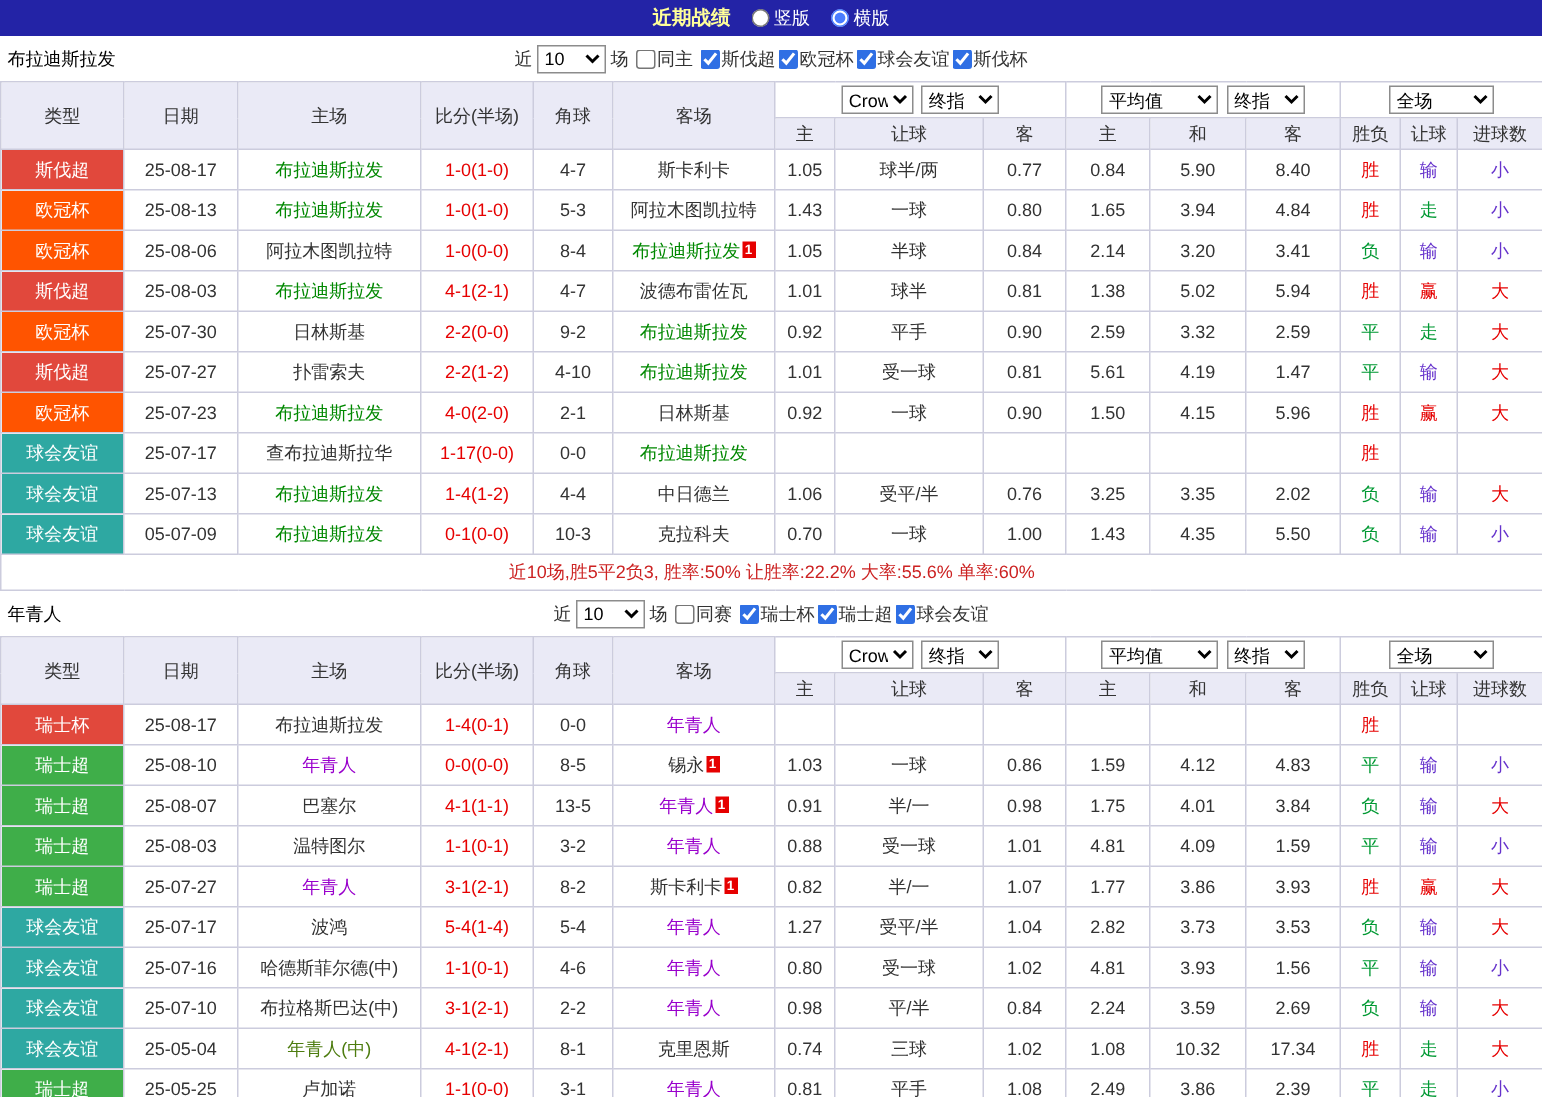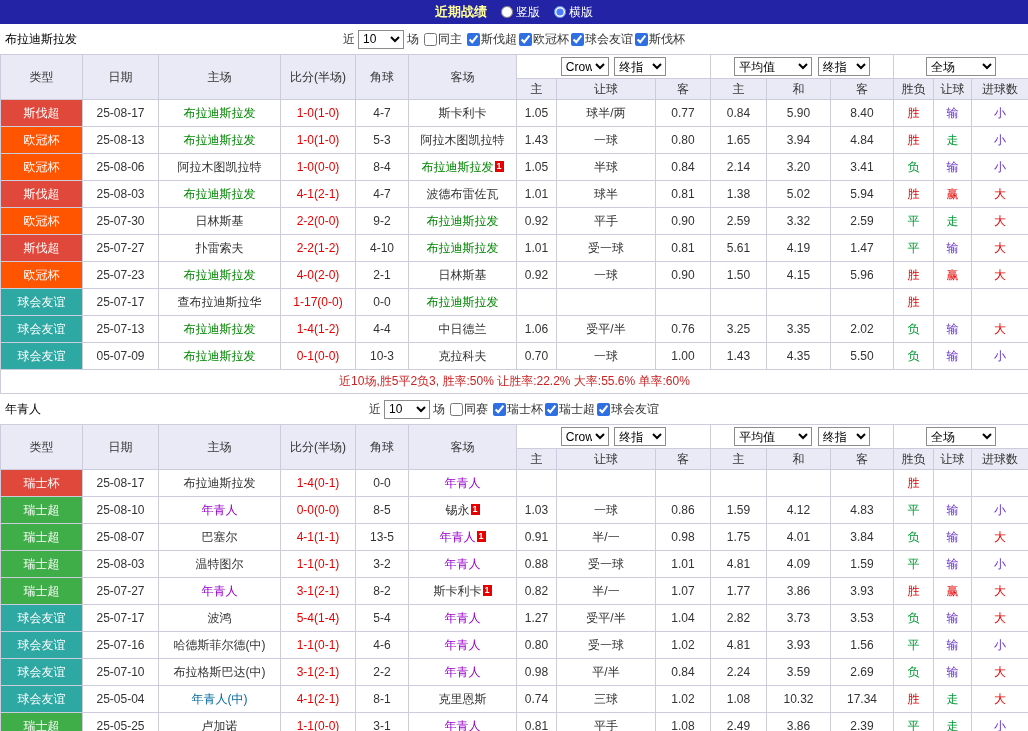--- a/index.html
+++ b/index.html
@@ -518,21 +518,21 @@
           <td>2.24</td>
           <td>3.59</td>
           <td>2.69</td>
           <td style="color: rgb(0, 153, 51);">负</td>
           <td style="color: rgb(102, 51, 204);">输</td>
           <td style="color: rgb(230, 0, 0);">大</td>
         </tr>
         <tr>
           <td class="type" style="color: rgb(255, 255, 255); background: rgb(46, 168, 162);">球会友谊</td>
           <td>25-05-04</td>
-          <td><span style="color: #0369a1;">年青人(中)</span></td>
+          <td><span style="color: #4d7c0f;">年青人(中)</span></td>
           <td style="color: rgb(230, 0, 0);">4-1(2-1)</td>
           <td>8-1</td>
           <td><span>克里恩斯</span></td>
           <td>0.74</td>
           <td>三球</td>
           <td>1.02</td>
           <td>1.08</td>
           <td>10.32</td>
           <td>17.34</td>
           <td style="color: rgb(230, 0, 0);">胜</td>

